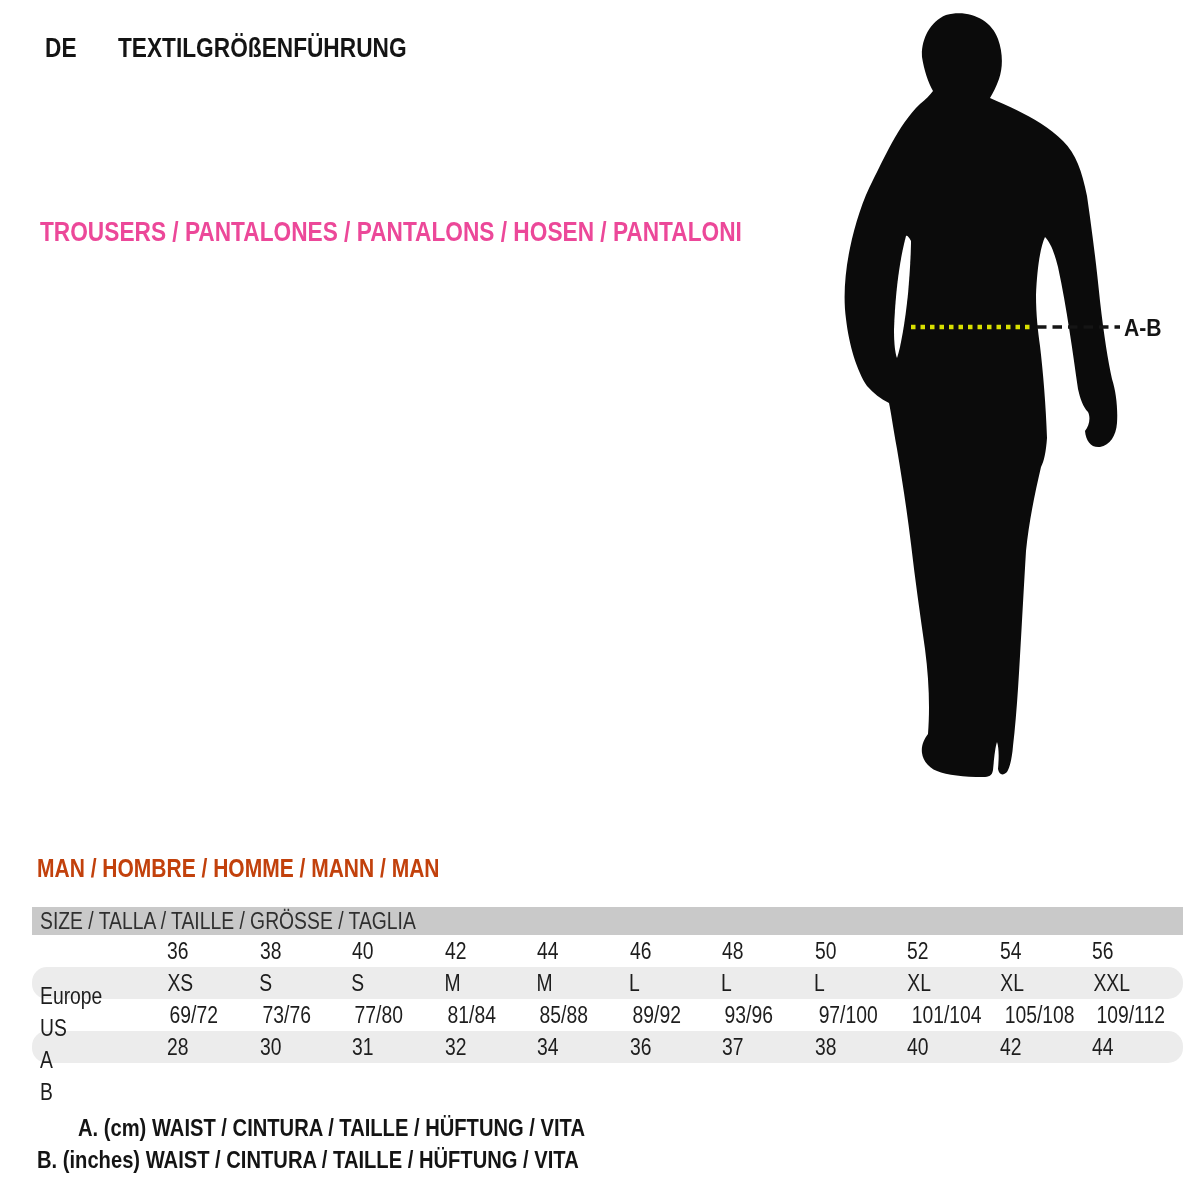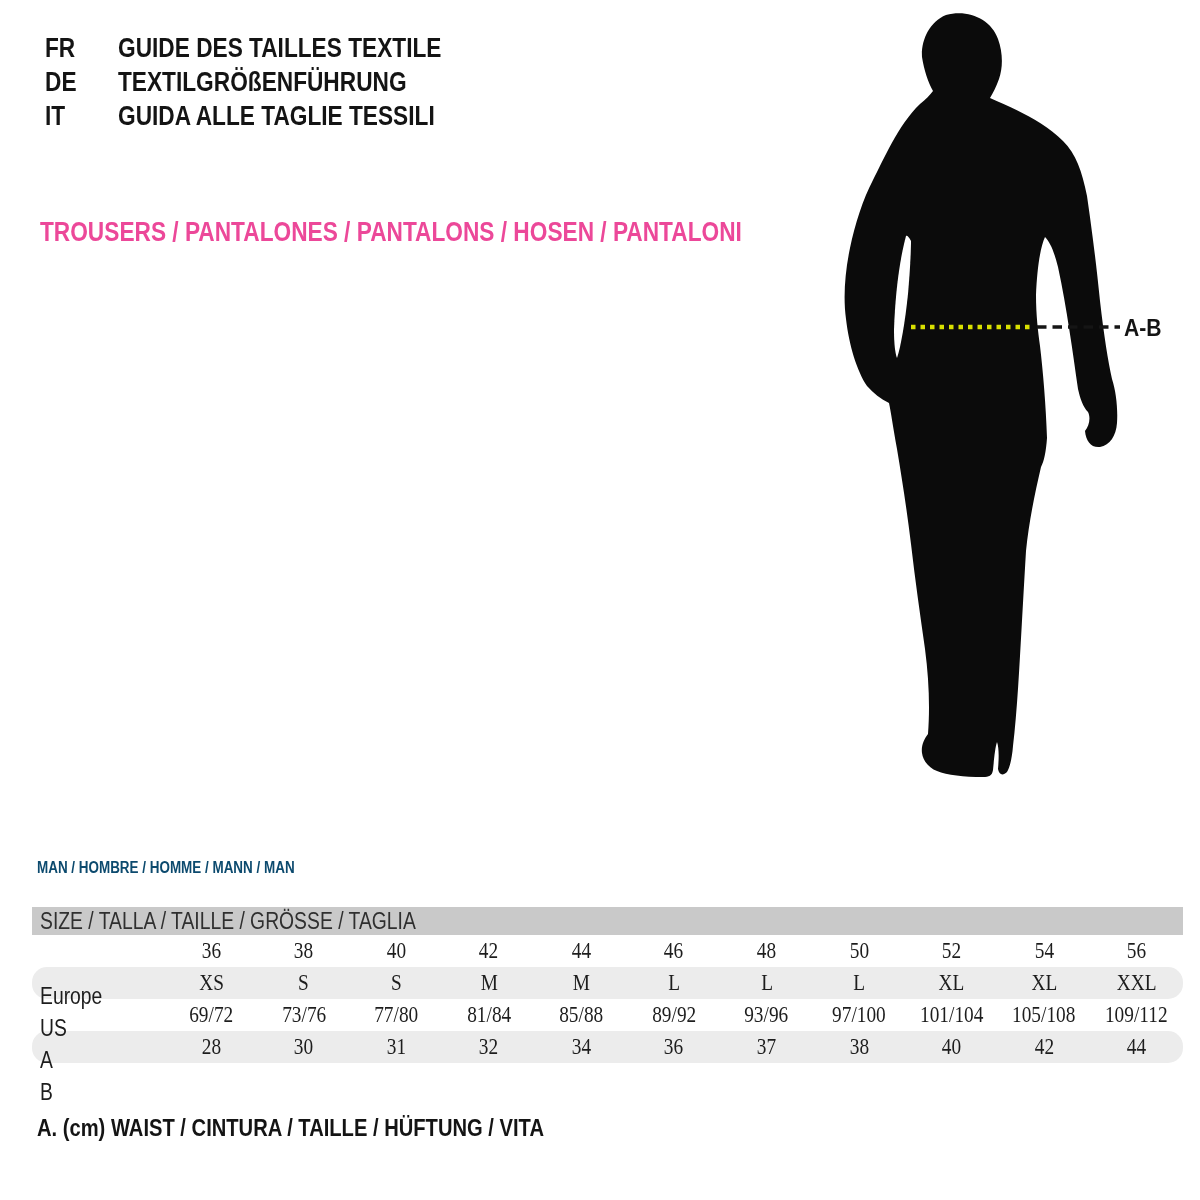--- a/index.html
+++ b/index.html
@@ -13,39 +13,37 @@
   .cxc{display:inline-block;transform:scaleX(0.84);transform-origin:50% 50%;white-space:nowrap;}
 
   .lang-block{position:absolute;left:45px;top:31px;font-size:27px;font-weight:700;line-height:34px;color:#141414;}
   .lang-row{height:34px;}
   .lang-code-slot{display:inline-block;width:73px;vertical-align:top;}
 
   .product-line{position:absolute;left:40px;top:218px;font-size:27px;font-weight:700;color:#ec4899;line-height:28px;}
 
   .figure-svg{position:absolute;left:0;top:0;width:1200px;height:1200px;pointer-events:none;}
 
-  .section-man{position:absolute;left:37px;top:855px;font-size:16px;font-weight:700;color:#0c4a6e;line-height:26px;}
+  .section-man{position:absolute;left:37px;top:855px;font-size:25px;font-weight:700;color:#c2410c;line-height:26px;}
 
   .size-table{position:absolute;left:32px;top:907px;width:1151px;font-size:23px;font-weight:400;color:#1d1d1d;}
   .thead{height:28px;line-height:28px;background:#c9c9c9;padding-left:8px;color:#2f2f2f;}
   .trow{display:grid;grid-template-columns:133px repeat(11,1fr);height:32px;line-height:32px;}
   .trow.stripe{background:#ececec;border-radius:15px;}
   .tlabel{padding-left:8px;text-align:left;margin-top:45px;}
-  .tcell{text-align:center;font-family:Liberation Serif, serif;}
+  .tcell{}
 
   .legend{position:absolute;left:37px;top:1112px;font-size:24px;font-weight:700;color:#141414;line-height:32px;}
   .legend-line{height:32px;text-align:right;}
 </style>
 </head>
 <body>
 
 <div class="lang-block" id="lang-block">
-    <div class="lang-row"><span class="lang-code-slot"><span class="cx">FR</span></span><span class="cx">GUIDE DES TAILLES TEXTILE</span></div>
     <div class="lang-row"><span class="lang-code-slot"><span class="cx">DE</span></span><span class="cx">TEXTILGRÖßENFÜHRUNG</span></div>
-    <div class="lang-row"><span class="lang-code-slot"><span class="cx">IT</span></span><span class="cx">GUIDA ALLE TAGLIE TESSILI</span></div>
   </div>
 
 <div class="product-line">
   <span class="cx">TROUSERS / PANTALONES / PANTALONS / HOSEN / PANTALONI</span>
 </div>
 
 <svg class="figure-svg" viewBox="0 0 1200 1200" aria-hidden="true">
   <path fill="#0b0b0b" stroke="none" d="
     M 946,15
     C 968,9 991,19 998,39
@@ -168,13 +166,16 @@
         <div class="tcell"><span class="cxc">42</span></div>
         <div class="tcell"><span class="cxc">44</span></div>
       </div>
     </div>
 </div>
 
 <div class="legend">
   <div class="legend-line">
     <span class="cx">A. (cm) WAIST / CINTURA / TAILLE / HÜFTUNG / VITA</span>
   </div>
+  <div class="legend-line">
+    <span class="cx">B. (inches) WAIST / CINTURA / TAILLE / HÜFTUNG / VITA</span>
+  </div>
 </div>
 
 </body></html>

